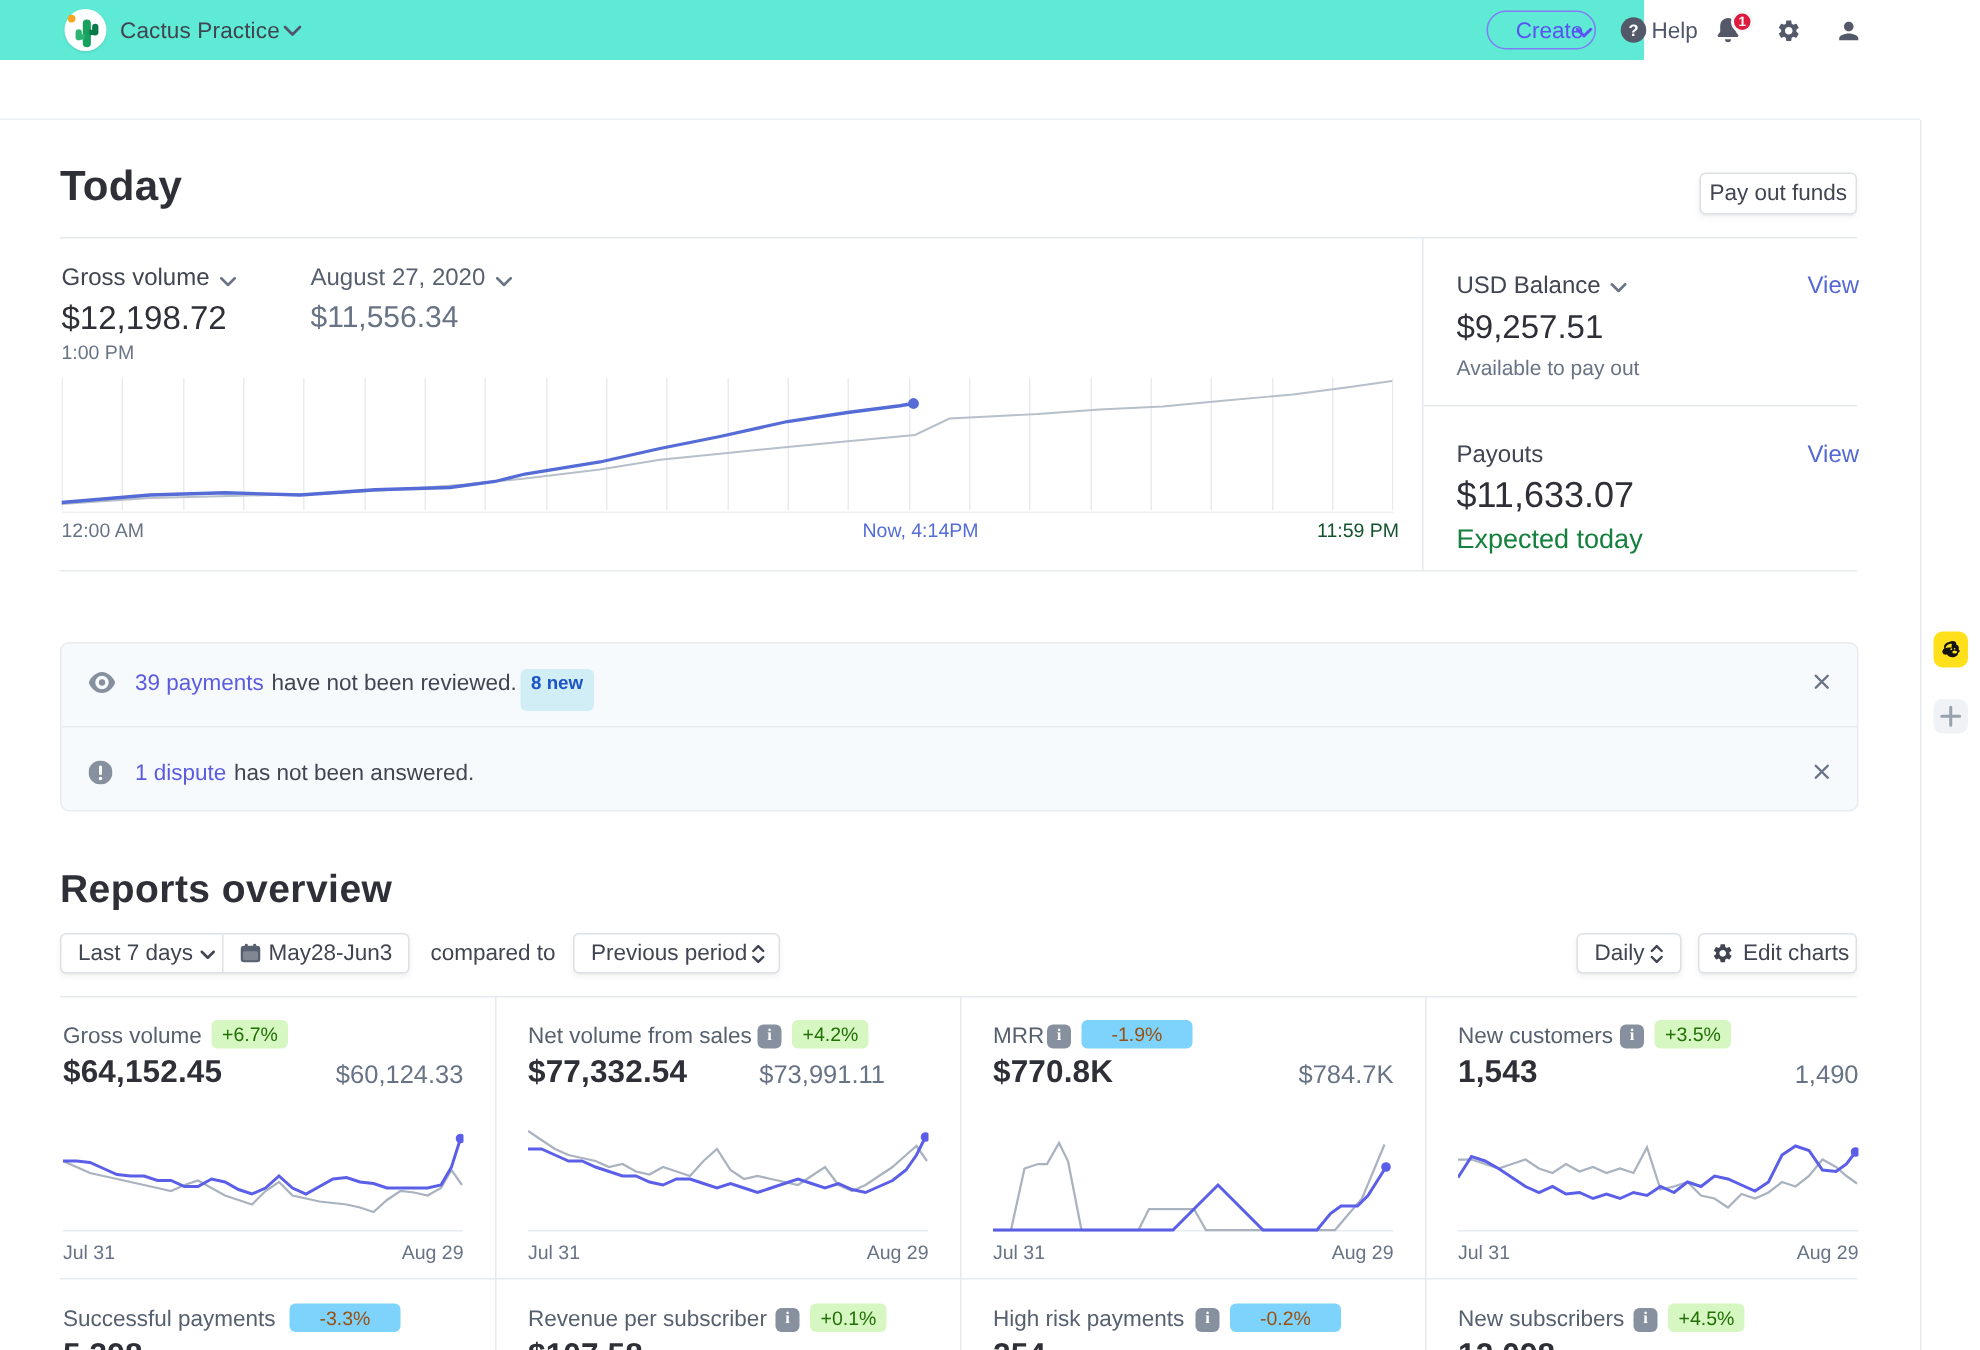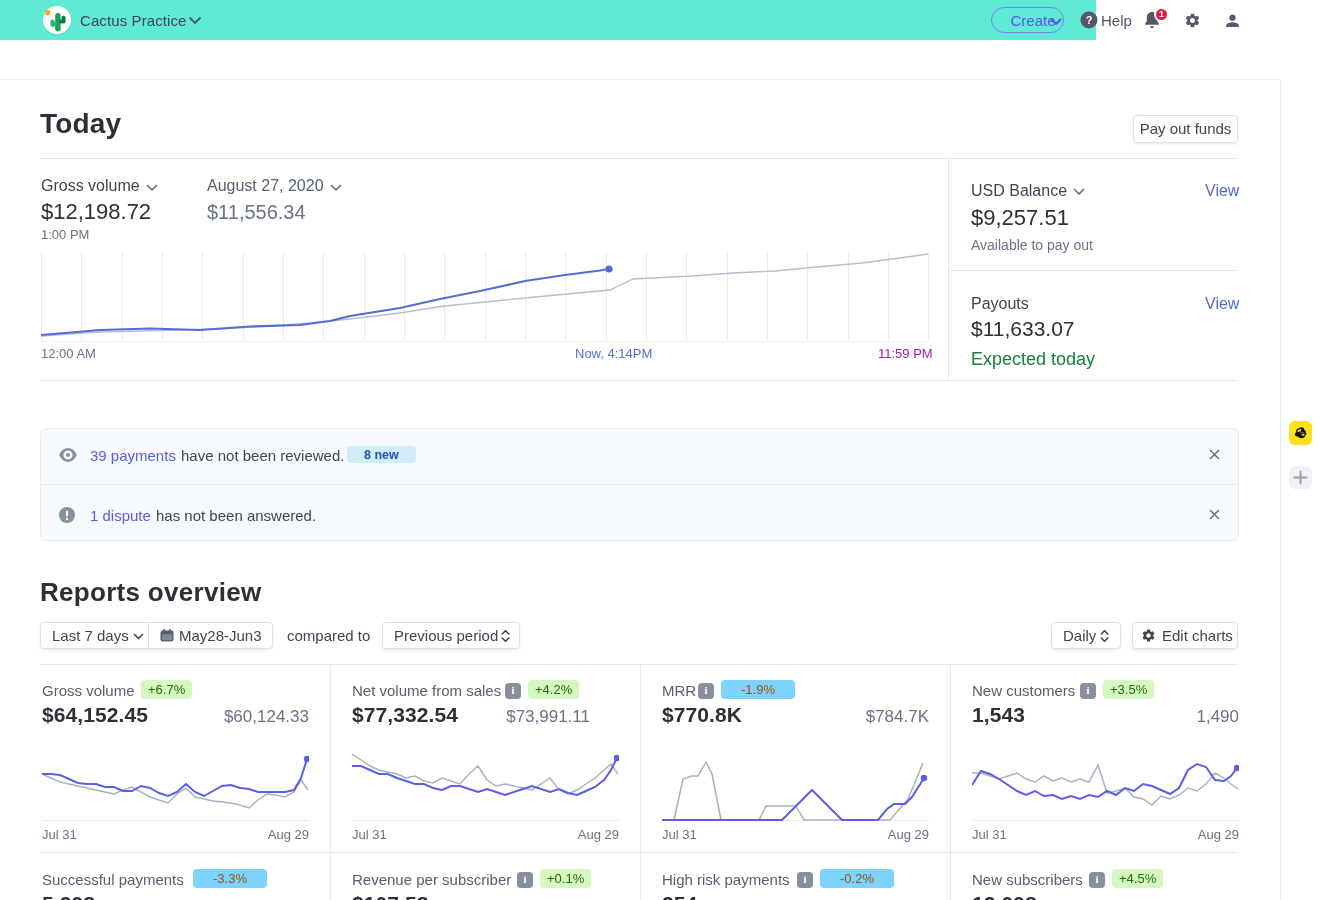--- a/index.html
+++ b/index.html
@@ -159,46 +159,46 @@
         <line x1="847.5" y1="4" x2="847.5" y2="92"></line>
         <line x1="887.5" y1="4" x2="887.5" y2="92"></line>
     </g>
     <line x1="0" y1="93.5" x2="888" y2="93.5" stroke="#eef1f4"></line>
     <polyline fill="none" stroke="#b6bfca" stroke-width="1.3" points="0,88 59,84 119,82.5 179,81 229,78 269,75 309,71 359,65 399,58.5 439,54.5 484,50 526,46 569,42 592,31 651,28 692,25 734,23 776,19 821,15 859,10 887,6"></polyline>
     <polyline fill="none" stroke="#556cd6" stroke-width="2.2" points="0,87 59,82 109,80.5 159,82 209,78.5 259,77 289,73 309,68 359,60 399,51 439,43 484,33 524,27 559,22.5 568,21"></polyline>
     <circle cx="568" cy="21" r="3.6" fill="#556cd6"></circle>
   </svg>
   <div class="abs" style="left:41px;top:346px;font-size:13px;color:#687385">12:00 AM</div>
   <div class="abs" style="left:575px;top:346px;font-size:13px;color:#556cd6">Now, 4:14PM</div>
-  <div class="abs" style="left:878px;top:346px;font-size:13px;color:#a21caf">11:59 PM</div>
+  <div class="abs" style="left:878px;top:346px;font-size:13px;color:#14532d">11:59 PM</div>
 
   <div class="vline" style="left:948px;top:158px;height:222px"></div>
   <div class="hline" style="left:948px;top:270px;width:290px"></div>
   <div class="hline" style="left:40px;top:380px;width:1198px"></div>
   <div class="abs med" style="left:971px;top:182px;font-size:16px;color:#414552">USD Balance</div>
   <svg class="abs" style="left:1073px;top:188px" width="12" height="8" viewBox="0 0 12 8">
       <path d="M1.5 1.5l4.5 4.5 4.5-4.5" fill="none" stroke="#687385" stroke-width="1.7" stroke-linecap="round" stroke-linejoin="round"></path>
     </svg>
   <div class="abs med" style="left:1205px;top:182px;font-size:16px;color:#5469d4">View</div>
   <div class="abs med" style="left:971px;top:205px;font-size:22px;color:#2f3037">$9,257.51</div>
   <div class="abs" style="left:971px;top:237px;font-size:14px;color:#687385">Available to pay out</div>
   <div class="abs med" style="left:971px;top:295px;font-size:16px;color:#414552">Payouts</div>
   <div class="abs med" style="left:1205px;top:295px;font-size:16px;color:#5469d4">View</div>
-  <div class="abs med" style="left:971px;top:317px;font-size:21px;color:#2f3037">$11,633.07</div>
+  <div class="abs med" style="left:971px;top:317px;font-size:24px;color:#2f3037">$11,633.07</div>
   <div class="abs" style="left:971px;top:349px;font-size:18px;color:#15803d">Expected today</div>
 
   <div class="abs" style="left:40px;top:428px;width:1199px;height:113px;background:#f7fafc;border:1px solid #e8ecf0;border-radius:6px"></div>
   <div class="hline" style="left:41px;top:484px;width:1197px;background:#e8ecf0"></div>
   <svg class="abs" style="left:59px;top:447px" width="18" height="16" viewBox="0 0 18 16">
       <path d="M9 1C5 1 1.6 4.5.4 7.4a1.6 1.6 0 000 1.2C1.6 11.5 5 15 9 15s7.4-3.5 8.6-6.4a1.6 1.6 0 000-1.2C16.4 4.5 13 1 9 1zm0 11.5A4.5 4.5 0 119 3.5a4.5 4.5 0 010 9z" fill="#87909f"></path>
       <circle cx="9" cy="8" r="2.1" fill="#87909f"></circle>
     </svg>
   <div class="abs med" style="left:90px;top:447px;font-size:15px;color:#5b5be0">39 payments</div>
   <div class="abs" style="left:181px;top:447px;font-size:15px;color:#414552">have not been reviewed.</div>
-  <div class="abs med" style="left:347px;top:446px;height:17px;padding:0 17px;background:#d1edf5;border-radius:4px;font-size:12.5px;font-weight:600;line-height:18px;color:#1d54c5">8 new</div>
+  <div class="abs med" style="left:347px;top:446px;height:28px;padding:0 7px;background:#d1edf5;border-radius:4px;font-size:12.5px;font-weight:600;line-height:18px;color:#1d54c5">8 new</div>
   <svg class="abs" style="left:1209px;top:449px" width="11" height="11" viewBox="0 0 11 11">
       <path d="M1.5 1.5l8 8M9.5 1.5l-8 8" stroke="#697386" stroke-width="1.6" stroke-linecap="round"></path>
     </svg>
   <svg class="abs" style="left:59px;top:507px" width="16" height="16" viewBox="0 0 16 16">
       <circle cx="8" cy="8" r="8" fill="#87909f"></circle>
       <rect x="7" y="3.4" width="2" height="6.2" rx="1" fill="#fff"></rect>
       <circle cx="8" cy="12" r="1.15" fill="#fff"></circle>
     </svg>
   <div class="abs med" style="left:90px;top:507px;font-size:15px;color:#5b5be0">1 dispute</div>
   <div class="abs" style="left:156px;top:507px;font-size:15px;color:#414552">has not been answered.</div>

